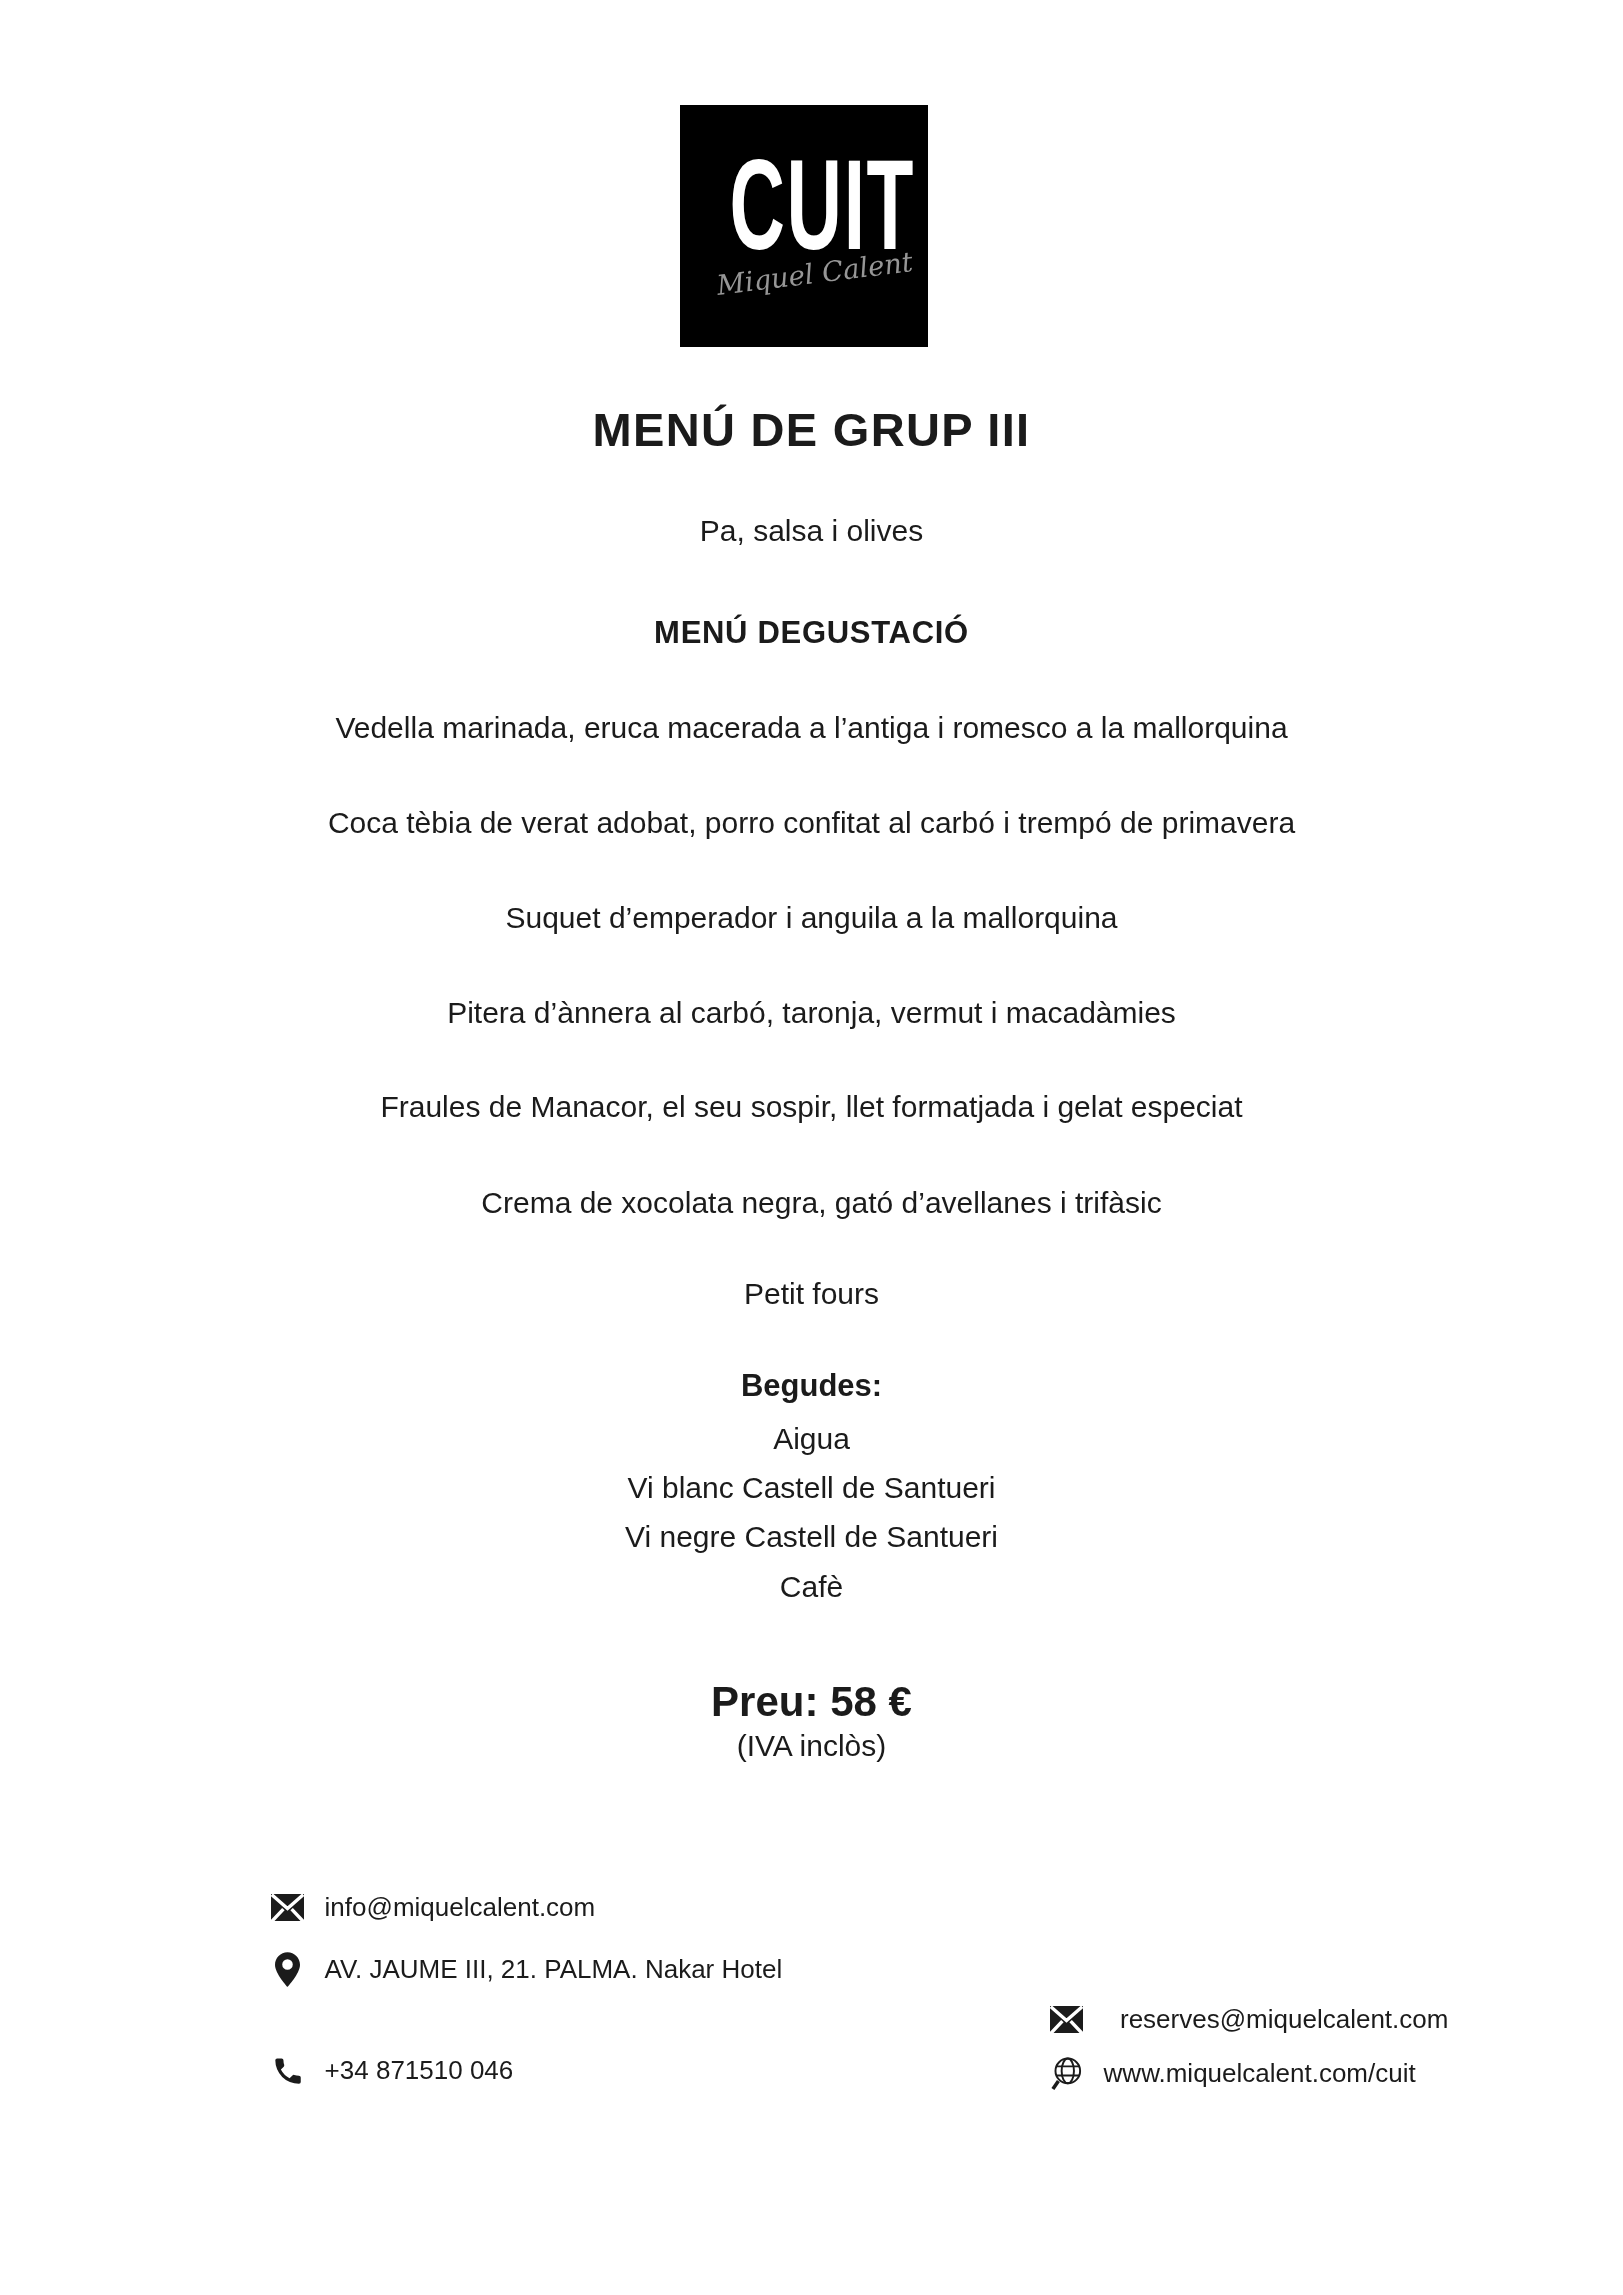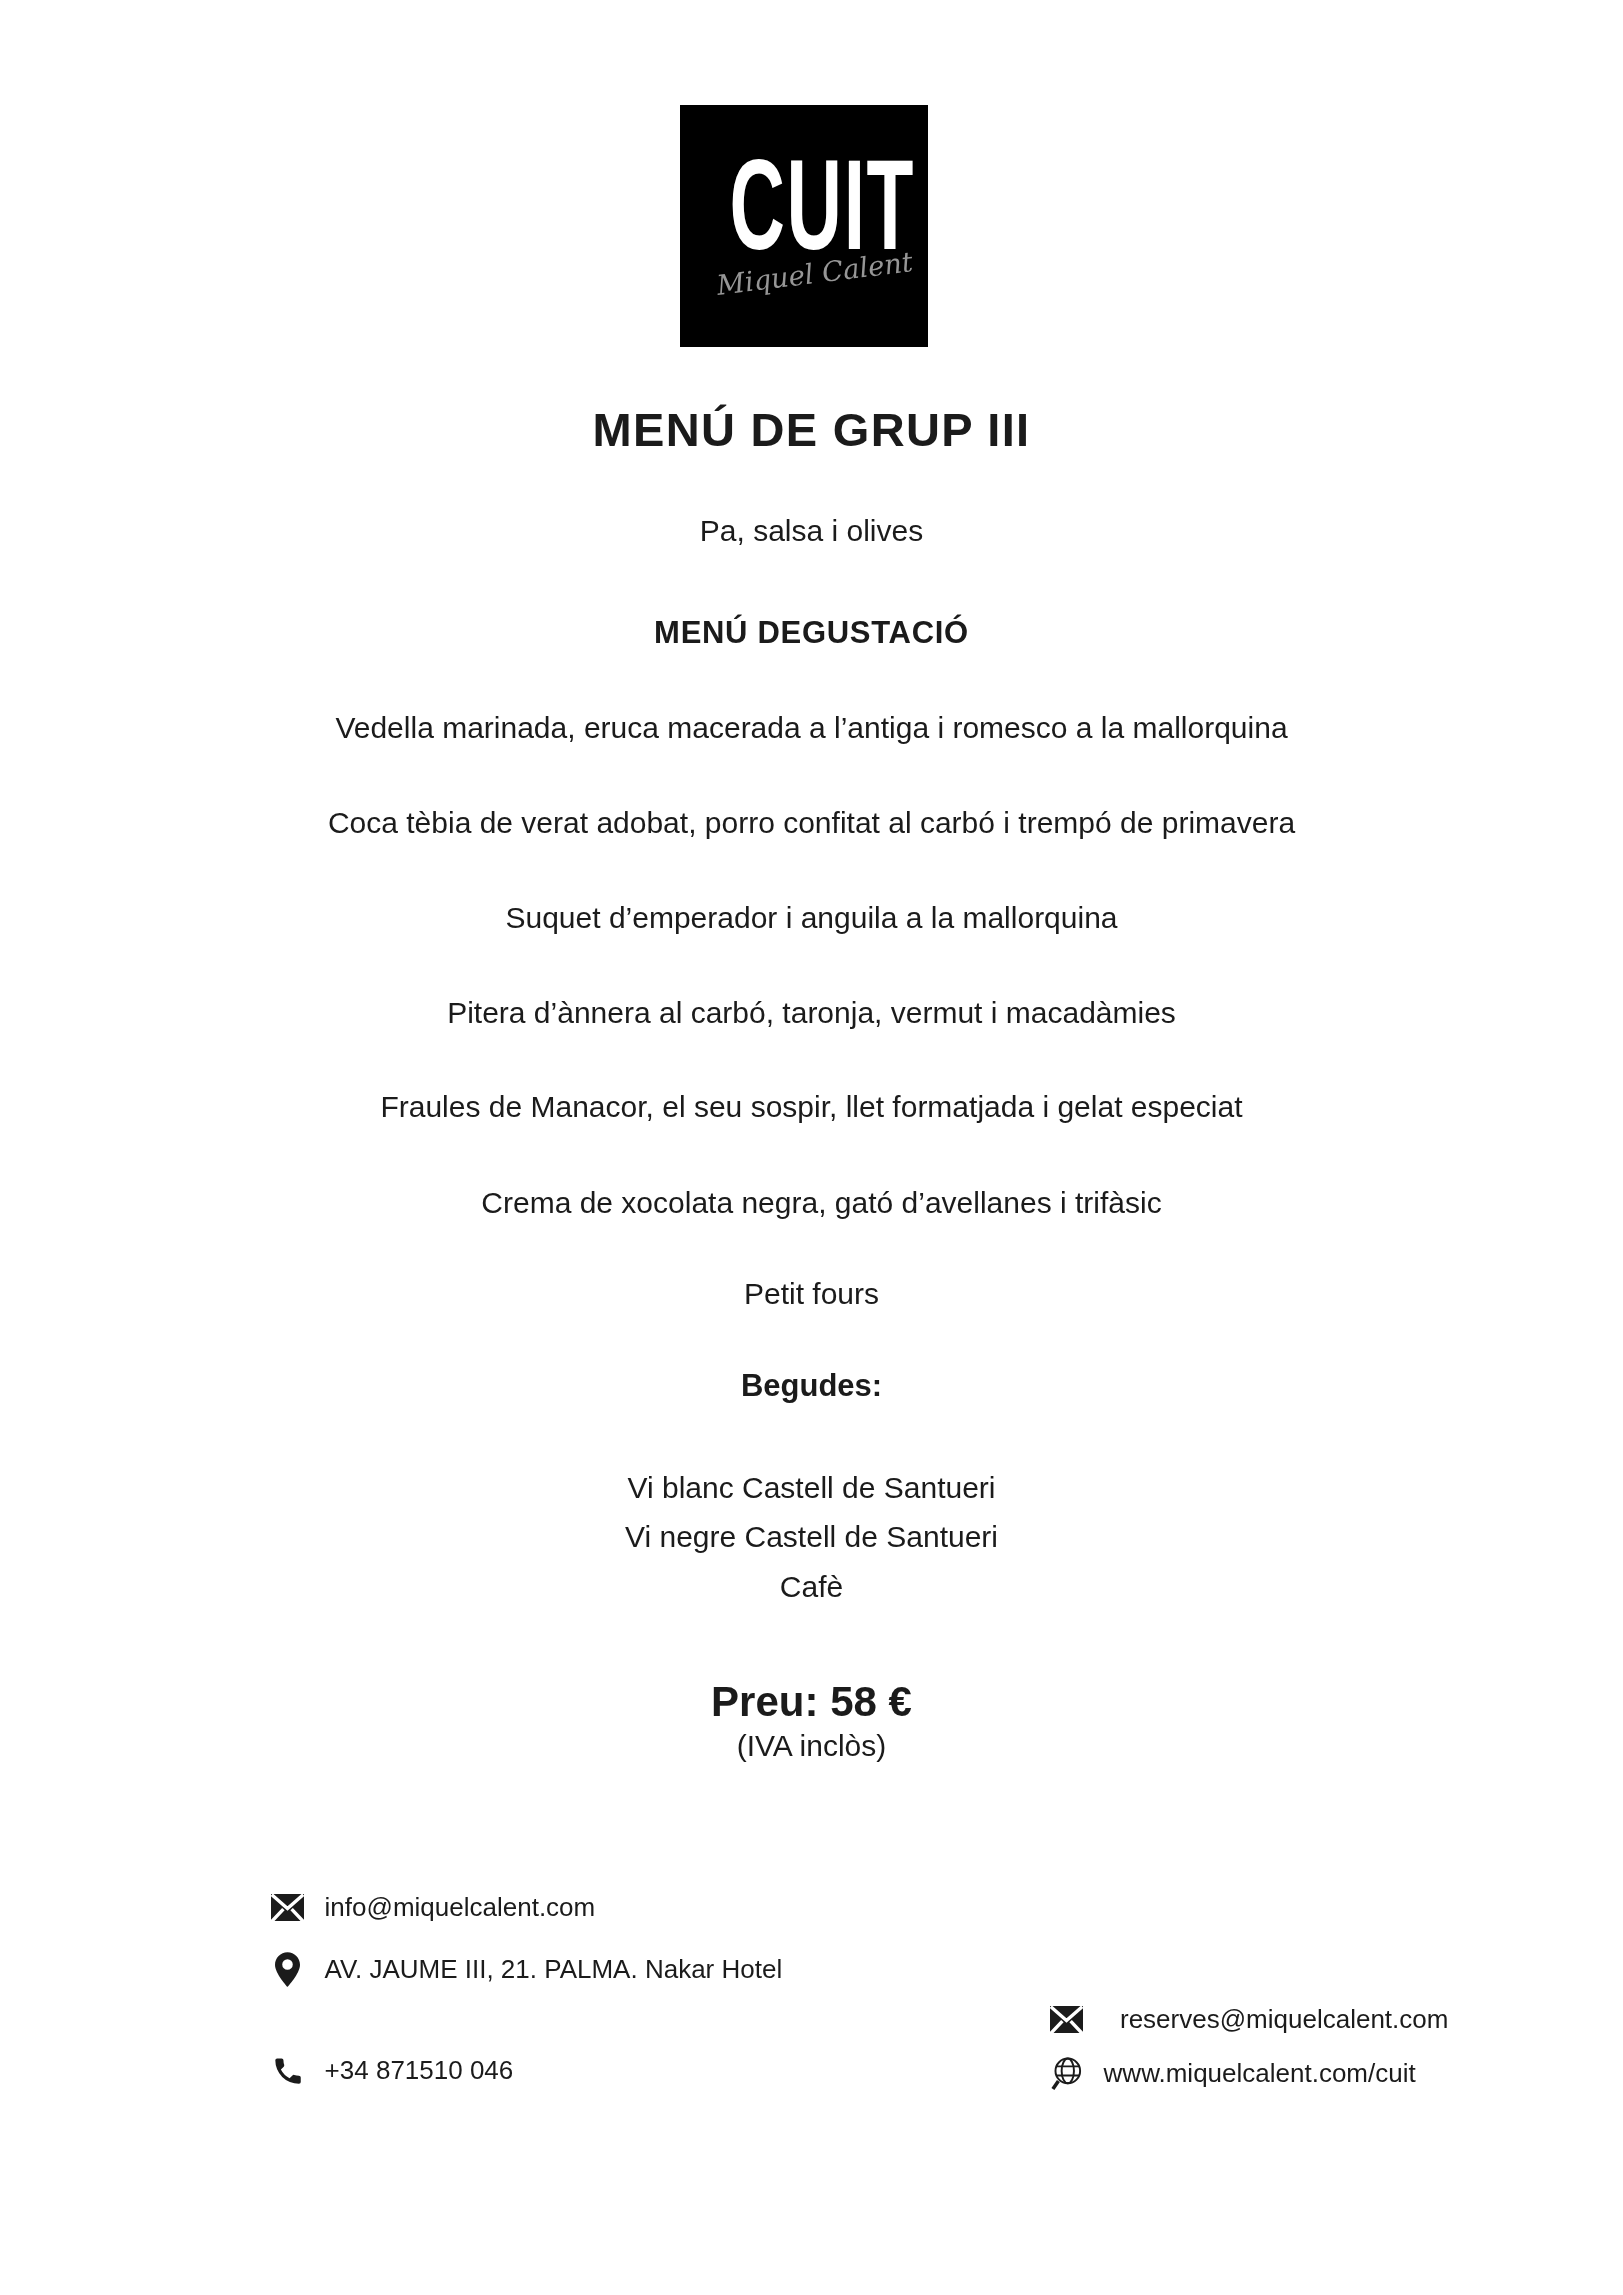--- a/index.html
+++ b/index.html
@@ -109,20 +109,21 @@
 
   <div class="line dish-1">Vedella marinada, eruca macerada a l’antiga i romesco a la mallorquina</div>
   <div class="line dish-2">Coca tèbia de verat adobat, porro confitat al carbó i trempó de primavera</div>
   <div class="line dish-3">Suquet d’emperador i anguila a la mallorquina</div>
   <div class="line dish-4">Pitera d’ànnera al carbó, taronja, vermut i macadàmies</div>
   <div class="line dish-5">Fraules de Manacor, el seu sospir, llet formatjada i gelat especiat</div>
   <div class="line dish-6">Crema de xocolata negra, gató d’avellanes i trifàsic</div>
   <div class="line dish-7">Petit fours</div>
 
   <div class="line drinks-title">Begudes:</div>
+  <div class="line drink-1">Aigua</div>
   <div class="line drink-2">Vi blanc Castell de Santueri</div>
   <div class="line drink-3">Vi negre Castell de Santueri</div>
   <div class="line drink-4">Cafè</div>
 
   <div class="line price">Preu: 58 €</div>
   <div class="line price-note">(IVA inclòs)</div>
 
   <div class="contact-row row-address">
     <span class="icon">
       <svg width="25" height="35" viewBox="0 0 36 50" fill="#1b1b1b" xmlns="http://www.w3.org/2000/svg">

